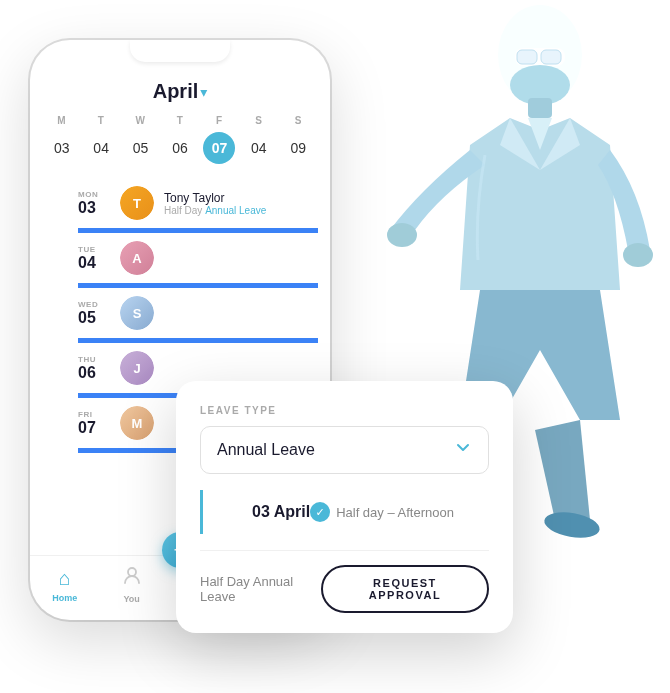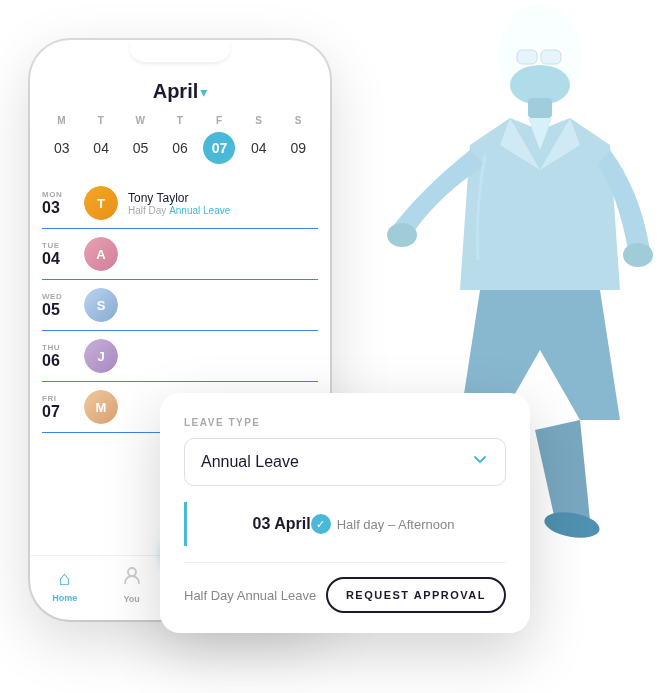--- a/index.html
+++ b/index.html
@@ -115,22 +115,23 @@
     .calendar-entries {
       flex: 1;
       overflow: hidden;
       padding: 0 12px;
     }
 
     .calendar-entry {
       display: flex;
       align-items: center;
       padding: 8px 0;
-      border-bottom: 1px solid #3b82f6;
+      border-bottom: 5px solid #3b82f6;
       gap: 10px;
+      margin-left: 36px;
     }
 
     .entry-date {
       display: flex;
       flex-direction: column;
       align-items: flex-start;
       min-width: 32px;
     }
     .entry-day-name {
       font-size: 8px;
@@ -231,22 +232,22 @@
       font-weight: 300;
       box-shadow: 0 4px 12px rgba(74,184,216,0.5);
       cursor: pointer;
       z-index: 5;
     }
 
     
     .modal-card {
       position: absolute;
       bottom: 60px;
-      left: 160px;
-      width: 370px;
+      left: 176px;
+      width: 337px;
       background: #fff;
       border-radius: 20px;
       box-shadow: 0 20px 60px rgba(0,0,0,0.18);
       padding: 24px 24px 20px;
       z-index: 10;
     }
 
     .modal-label {
       font-size: 10px;
       font-weight: 700;

